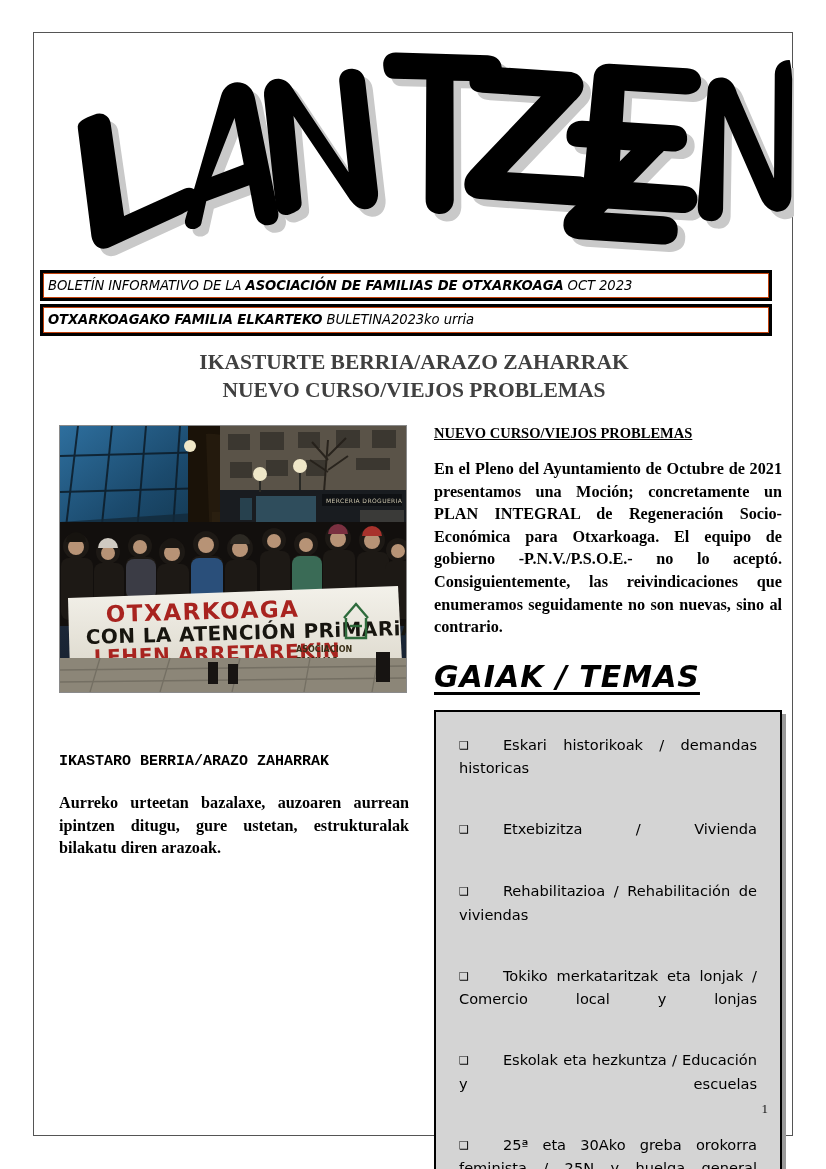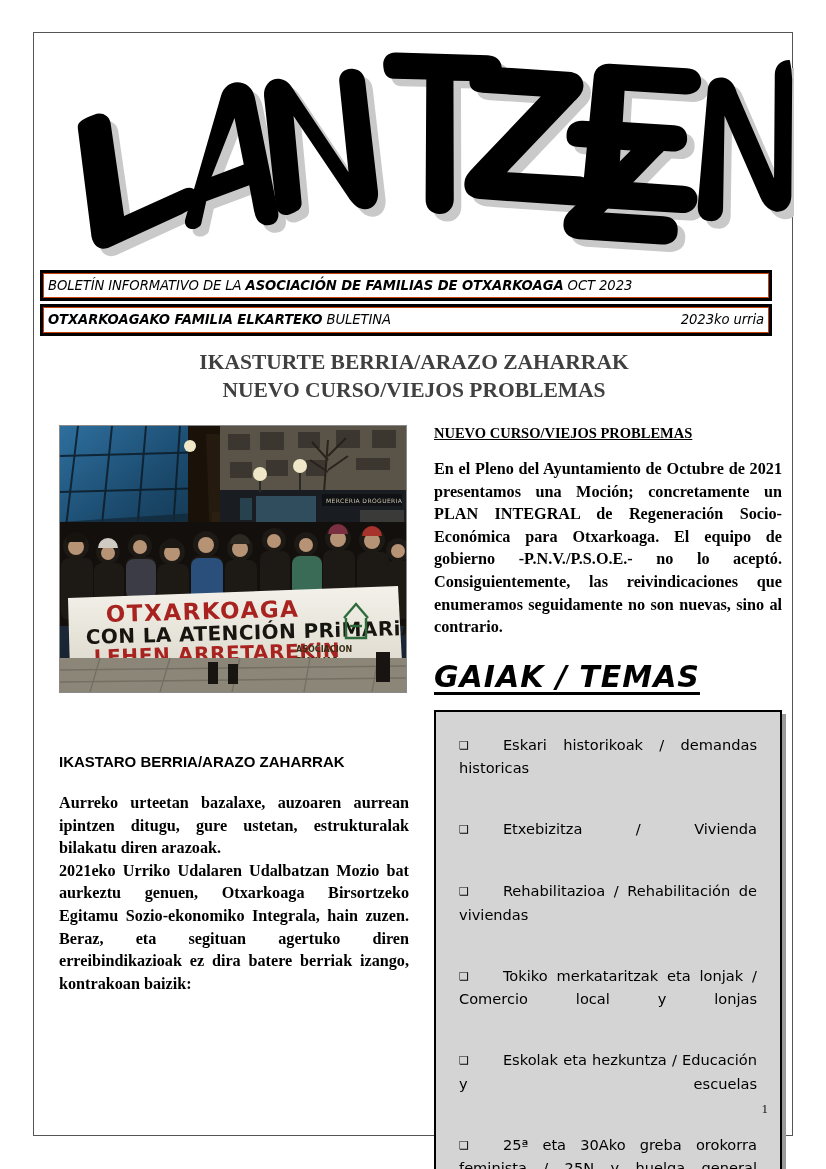--- a/index.html
+++ b/index.html
@@ -70,21 +70,20 @@
     height: 25px;
     line-height: 23px;
     padding: 0 4px;
   }
   .hdr-box-2 {
     top: 274px;
     height: 26px;
     line-height: 24px;
     padding: 0 4px;
     display: flex;
-    justify-content: space-between;
     align-items: center;
   }
   .hdr-strong { font-weight: bold; }
 
   
   .headline {
     position: absolute;
     left: 0;
     top: 315px;
     width: 760px;
@@ -117,21 +116,21 @@
     height: 268px;
     border: 1px solid #8a8a8a;
     box-sizing: border-box;
     overflow: hidden;
     background: #0b0d12;
   }
   .photo svg { display:block; }
 
   
   .sub-head {
-    font-family: Liberation Sans, sans-serif;
+    font-family: Liberation Mono, monospace;
     font-weight: bold;
     font-size: 15px;
     color: #000;
     margin-top: 60px;
   }
   .sub-head-u {
     font-family: "Liberation Serif", serif;
     font-weight: bold;
     font-size: 14.5px;
     text-decoration: underline;
@@ -420,21 +419,20 @@
           </g>
         </svg>
       </div>
 
       <div class="sub-head">IKASTARO BERRIA/ARAZO ZAHARRAK</div>
 
       <div class="gap-22"></div>
 
       <div class="body-txt">
         <p>Aurreko urteetan bazalaxe, auzoaren aurrean ipintzen ditugu, gure ustetan, estrukturalak bilakatu diren arazoak.</p>
-        <p>2021eko Urriko Udalaren Udalbatzan Mozio bat aurkeztu genuen, Otxarkoaga Birsortzeko Egitamu Sozio-ekonomiko Integrala, hain zuzen. Beraz, eta segituan agertuko diren erreibindikazioak ez dira batere berriak izango, kontrakoan baizik:</p>
       </div>
     </div>
 
     <div class="col-right">
 
       <div class="sub-head-u">NUEVO CURSO/VIEJOS PROBLEMAS</div>
 
       <div class="gap-16"></div>
 
       <div class="body-txt">

